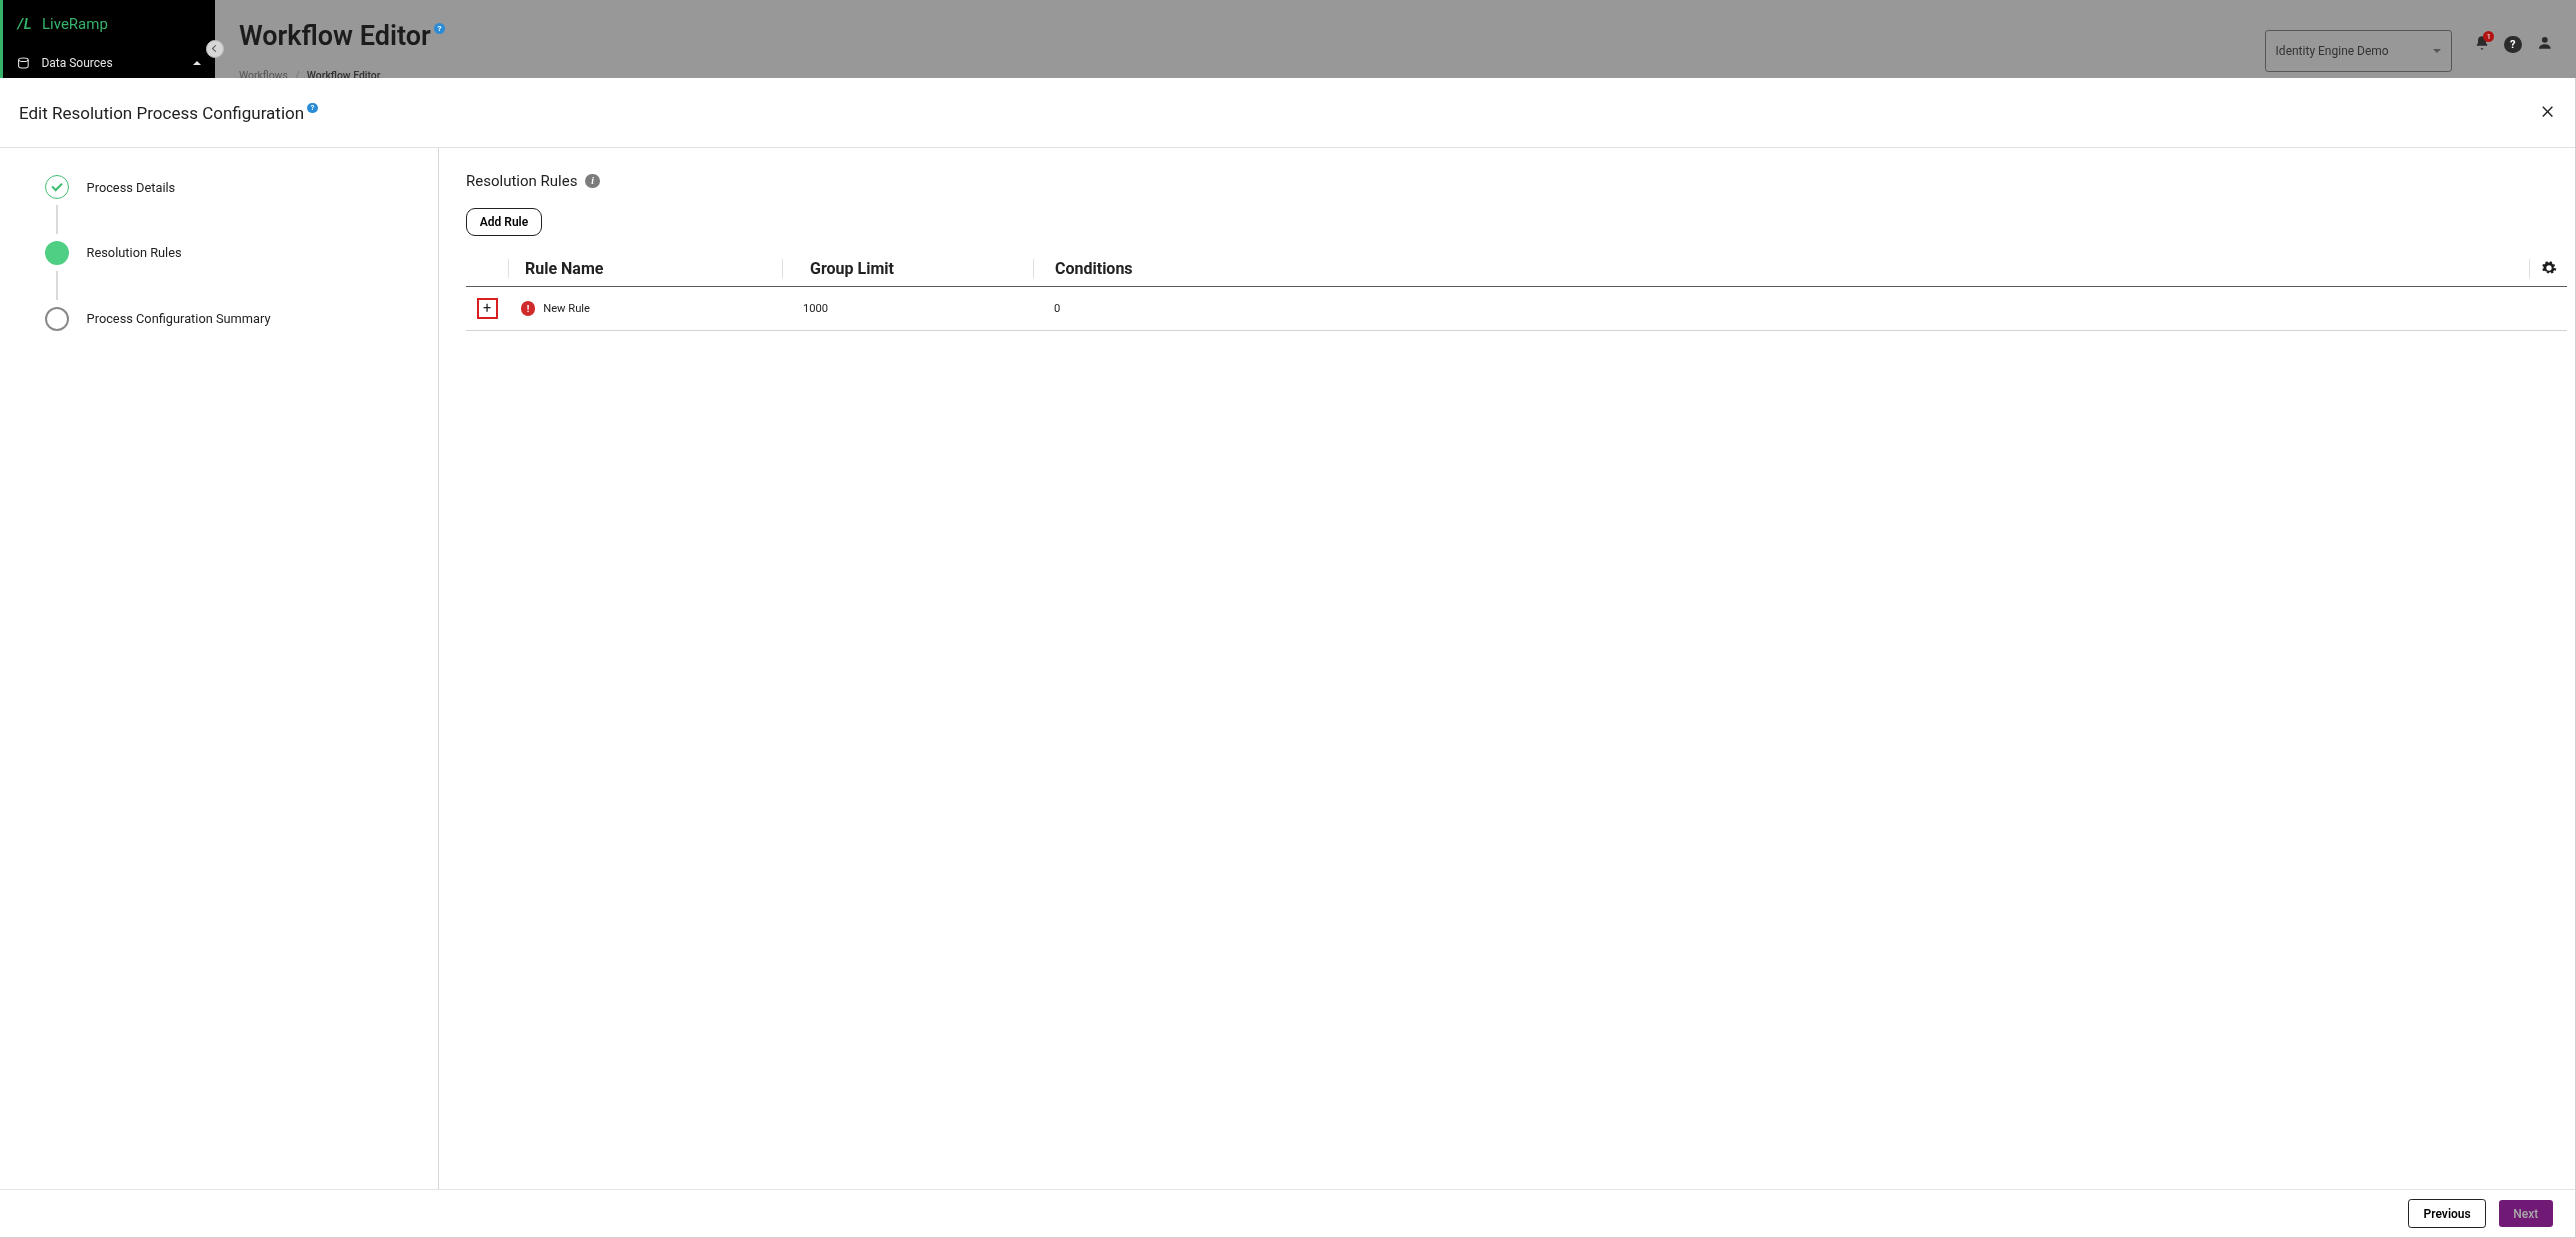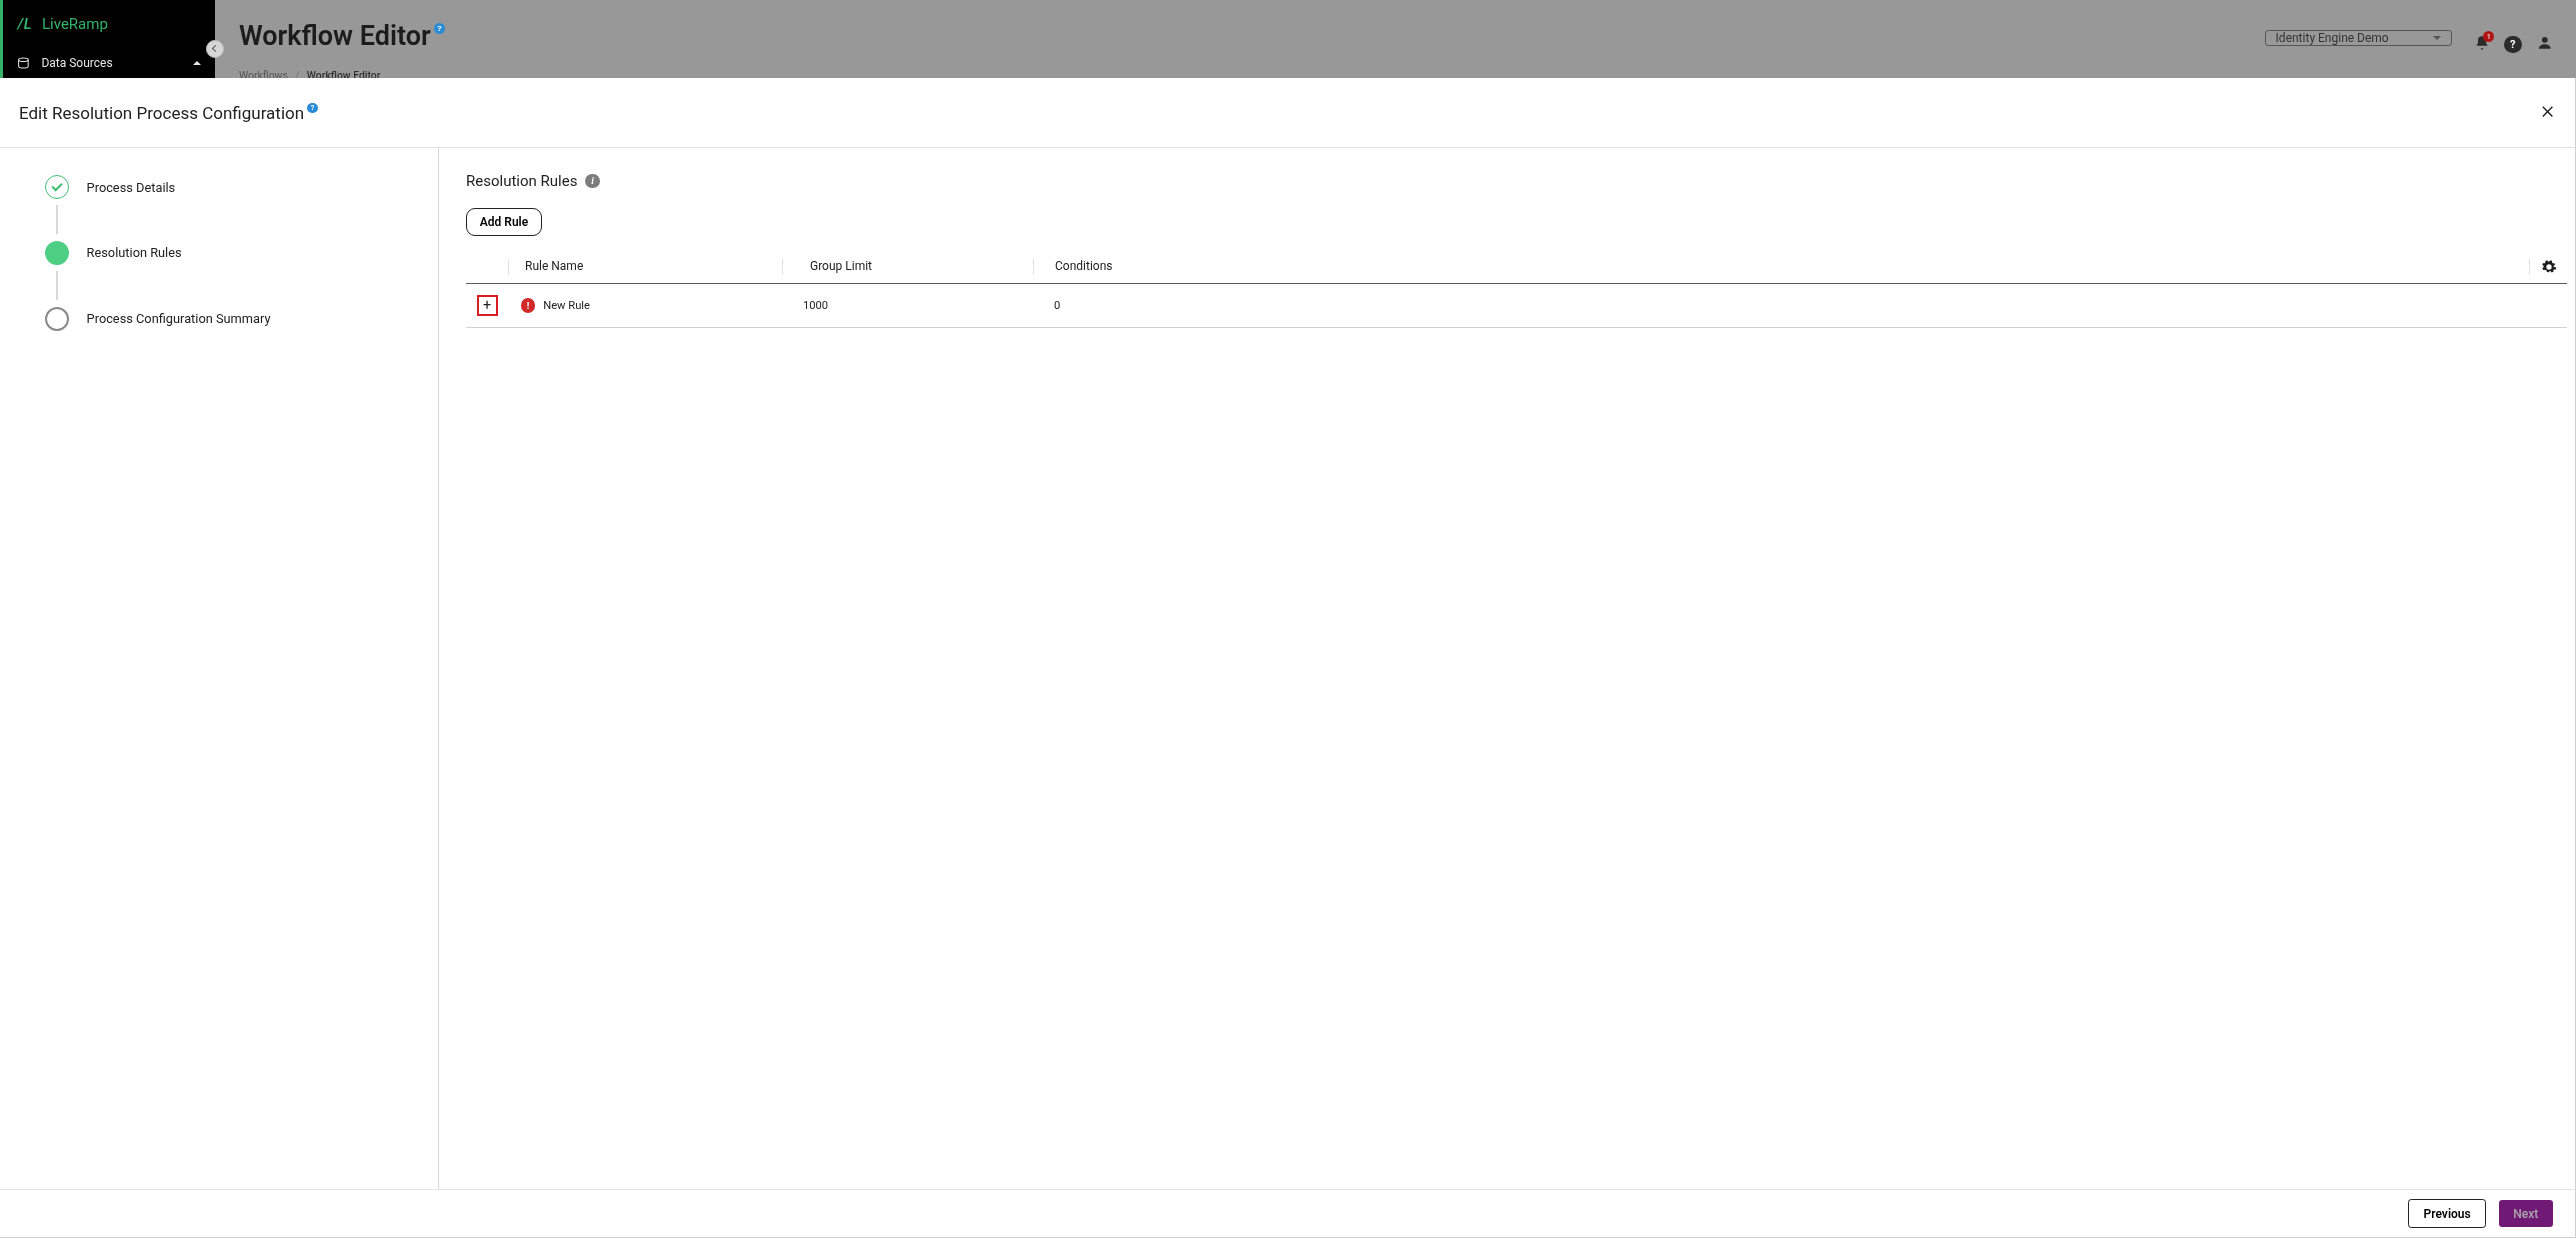--- a/index.html
+++ b/index.html
@@ -17,21 +17,21 @@
   .collapse-btn { position:absolute; top:40px; left:206px; width:17.6px; height:17.6px; border-radius:50%; background:#d6d6d6; border:0.8px solid #b9b9b9; display:flex; align-items:center; justify-content:center; }
   .chev-left { width:4.8px; height:4.8px; border-left:1.6px solid #555; border-bottom:1.6px solid #555; transform:rotate(45deg); margin-left:1.6px; }
 
   .header-zone { position:absolute; top:0; left:215px; right:0; height:78px; }
   .page-title { position:absolute; top:20px; left:24px; font-size:27px; font-weight:600; color:#1c1c1c; display:flex; align-items:flex-start; }
   .help-dot { width:11.2px; height:11.2px; border-radius:50%; background:#2a8cd6; color:#fff; font-size:8px; font-weight:700; display:flex; align-items:center; justify-content:center; margin-left:3.2px; margin-top:3.2px; }
   .breadcrumbs { position:absolute; top:69px; left:24px; font-size:10.4px; color:#555; }
   .breadcrumbs .sep { margin:0 4.8px; color:#777; }
   .breadcrumbs .current { color:#333; font-weight:500; }
 
-  .tenant-dd { position:absolute; top:30px; right:124px; width:187px; height:16px; border:1.6px solid #555; border-radius:3.2px; display:flex; align-items:center; justify-content:space-between; padding:0 9.6px; background:transparent; font-size:12px; color:#333;margin-left:40px; }
+  .tenant-dd { position:absolute; top:30px; right:124px; width:187px; height:42px; border:1.6px solid #555; border-radius:3.2px; display:flex; align-items:center; justify-content:space-between; padding:0 9.6px; background:transparent; font-size:12px; color:#333;margin-left:40px; }
   .caret-down-sm { width:0; height:0; border-left:4px solid transparent; border-right:4px solid transparent; border-top:4.8px solid #555; }
   .top-icons { position:absolute; top:34px; right:22.4px; display:flex; align-items:center; gap:14.4px; }
   .bell-wrap { position:relative; }
   .badge-dot { position:absolute; top:-4px; right:-4.8px; min-width:11.2px; height:11.2px; border-radius:5.6px; background:#b21414; color:#fff; font-size:7.2px; display:flex; align-items:center; justify-content:center; padding:0 2.4px; }
   .help-circle { width:17.6px; height:17.6px; border-radius:50%; background:#2b2b2b; color:#fff; display:flex; align-items:center; justify-content:center; font-size:11.2px; font-weight:700; }
 
   .modal { position:absolute; top:78px; left:0; right:0; bottom:0; background:#fff; border:0.8px solid #d0d0d0; border-left:none; border-top:none; display:flex; flex-direction:column; }
   .modal-header { height:70px; padding:0 19px; display:flex; align-items:center; justify-content:space-between; border-bottom:0.8px solid #e1e1e1; position:relative; }
   .modal-title { font-size:17px; color:#222; display:flex; align-items:flex-start; }
   .modal-title .help-dot { width:10.4px; height:10.4px; font-size:7.2px; margin-top:0; }
@@ -49,21 +49,21 @@
   .connector { width:1.6px; height:29px; background:#d9d9d9; margin:6.4px 0 6.4px 11.2px; }
 
   .content-pane { flex:1; padding:24px 8px 0 27px; overflow:auto; }
   .section-title { font-size:15px; color:#222; display:flex; align-items:center; gap:8px; margin-bottom:17.6px; }
   .info-dot { width:14.4px; height:14.4px; border-radius:50%; background:#7c7c7c; color:#fff; font-size:9.6px; font-weight:700; font-style:italic; font-family:Georgia,serif; display:flex; align-items:center; justify-content:center; }
 
   .add-rule-btn { border:1.2px solid #222; background:#fff; padding:6.4px 12.8px; font-size:12px; font-weight:600; border-radius:9px; cursor:pointer; }
 
   .rules-table { margin-top:14.4px; width:100%; }
   .thead { display:flex; border-bottom:1.6px solid #5a5a5a; padding:8px 0; }
-  .th { font-size:12px; font-weight:400; color:#222; }
+  .th { font-size:16px; font-weight:700; color:#222; }
   .th.expcol { width:42px; }
   .th.namecol { width:274px; padding-left:16px; border-left:0.8px solid #e0e0e0; }
   .th.groupcol { width:251px; padding-left:27px; border-left:0.8px solid #e0e0e0; }
   .th.condcol { flex:1; padding-left:21px; border-left:0.8px solid #e0e0e0; }
   .th.gearcol { width:38px; border-left:0.8px solid #e0e0e0; display:flex; align-items:center; justify-content:center; }
 
   .trow { display:flex; align-items:center; border-bottom:0.8px solid #d2d2d2; padding:11.2px 0; }
   .td { font-size:11.2px; color:#222; }
   .td.expcol { width:42px; display:flex; align-items:center; justify-content:center; }
   .td.namecol { width:274px; padding-left:12.8px; display:flex; align-items:center; gap:8px; }

